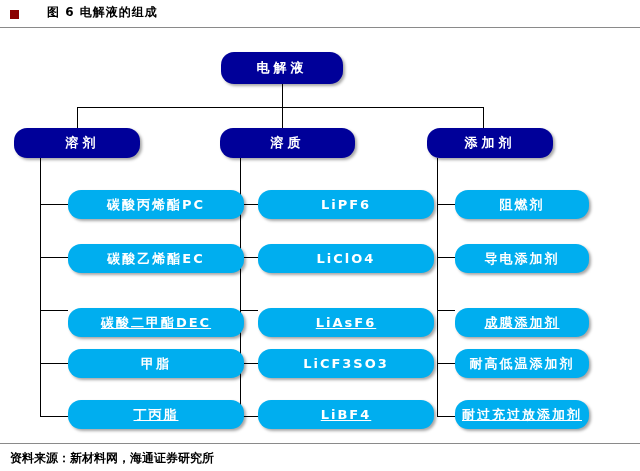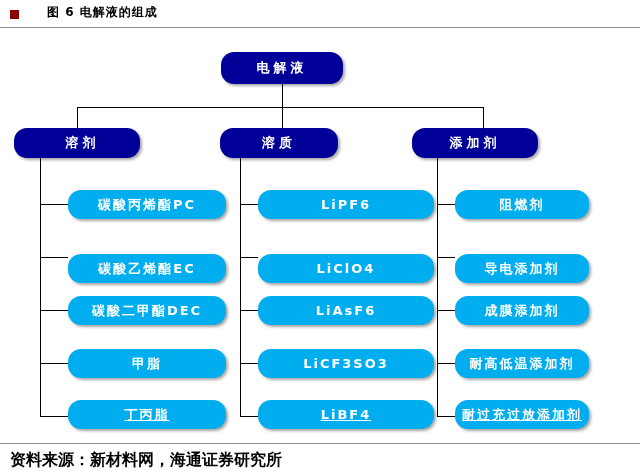--- a/index.html
+++ b/index.html
@@ -35,21 +35,21 @@
   }
   .hline-bottom {
     position: absolute;
     left: 0; top: 443px;
     width: 640px; height: 1px;
     background: #8a8a8a;
   }
   .source-text {
     position: absolute;
     left: 10px; top: 450px;
-    font-size: 16px;
+    font-size: 12px;
     font-weight: bold;
     color: #000000;
   }
   .node {
     position: absolute;
     display: flex;
     align-items: center;
     justify-content: center;
     color: #ffffff;
     font-weight: bold;
@@ -68,28 +68,28 @@
     letter-spacing: 2px;
   }
   .conn {
     position: absolute;
     background: var(--line, #000000);
   }
   
   #root-node   { left: 221px; top: 52px;  width: 122px; height: 32px; }
   
   #parent-0 { left: 14px;  top: 128px; width: 126px; height: 30px; padding-left: 11px; }
-  #parent-1 { left: 220px; top: 128px; width: 118px; height: 30px; }
-  #parent-2 { left: 412px; top: 128px; width: 126px; height: 30px; text-align: center; }
+  #parent-1 { left: 220px; top: 128px; width: 135px; height: 30px; }
+  #parent-2 { left: 427px; top: 128px; width: 126px; height: 30px; text-align: center; }
   
   .child { height: 29px; }
-  .col0 .child { left: 68px;  width: 158px; }
+  .col0 .child { left: 68px;  width: 176px; }
   .col1 .child { left: 258px; width: 176px; }
   .col2 .child { left: 455px; width: 134px; }
-  .row0 { top: 190px; } .row1 { top: 254px; } .row2 { top: 296px; }
+  .row0 { top: 190px; } .row1 { top: 244px; } .row2 { top: 308px; text-decoration: underline; }
   .row3 { top: 349px; text-align: center; } .row4 { top: 400px; text-decoration: underline; }
 </style>
 </head>
 <body>
 
 <div id="stage">
 
   <div class="title-bullet"></div>
   <div class="fig-title">图 6  电解液的组成</div>
   <div class="hline-top"></div>

